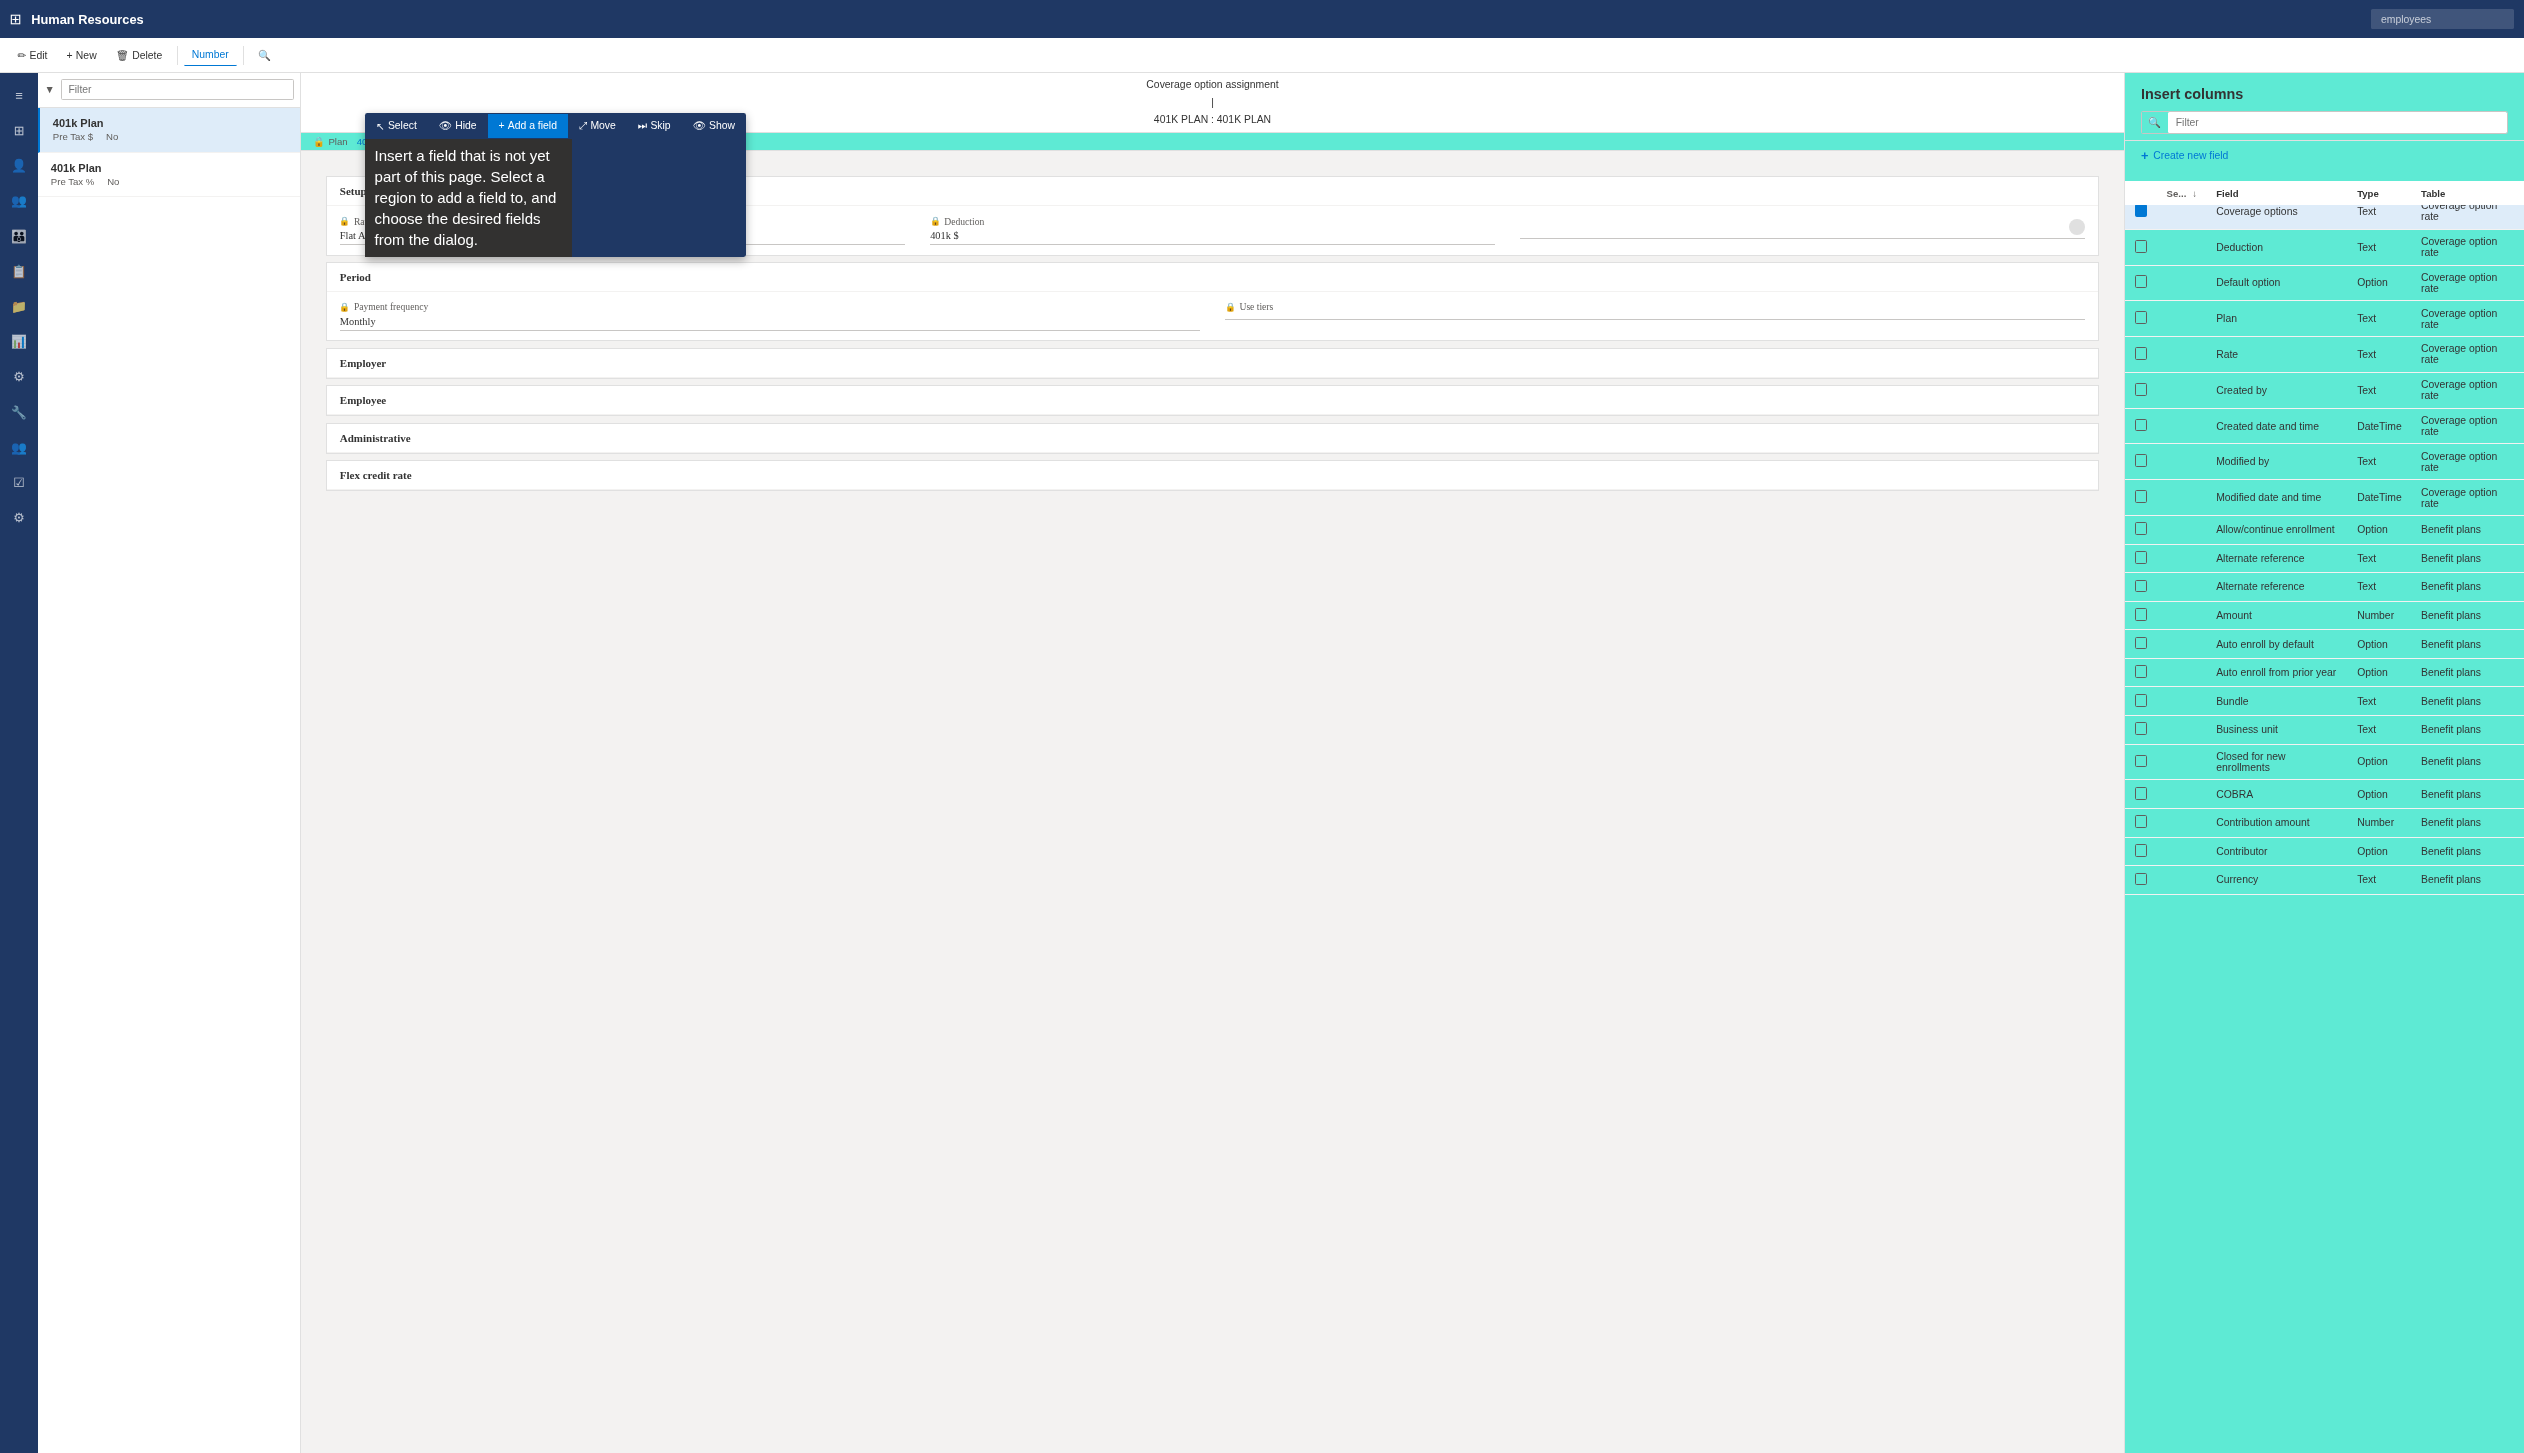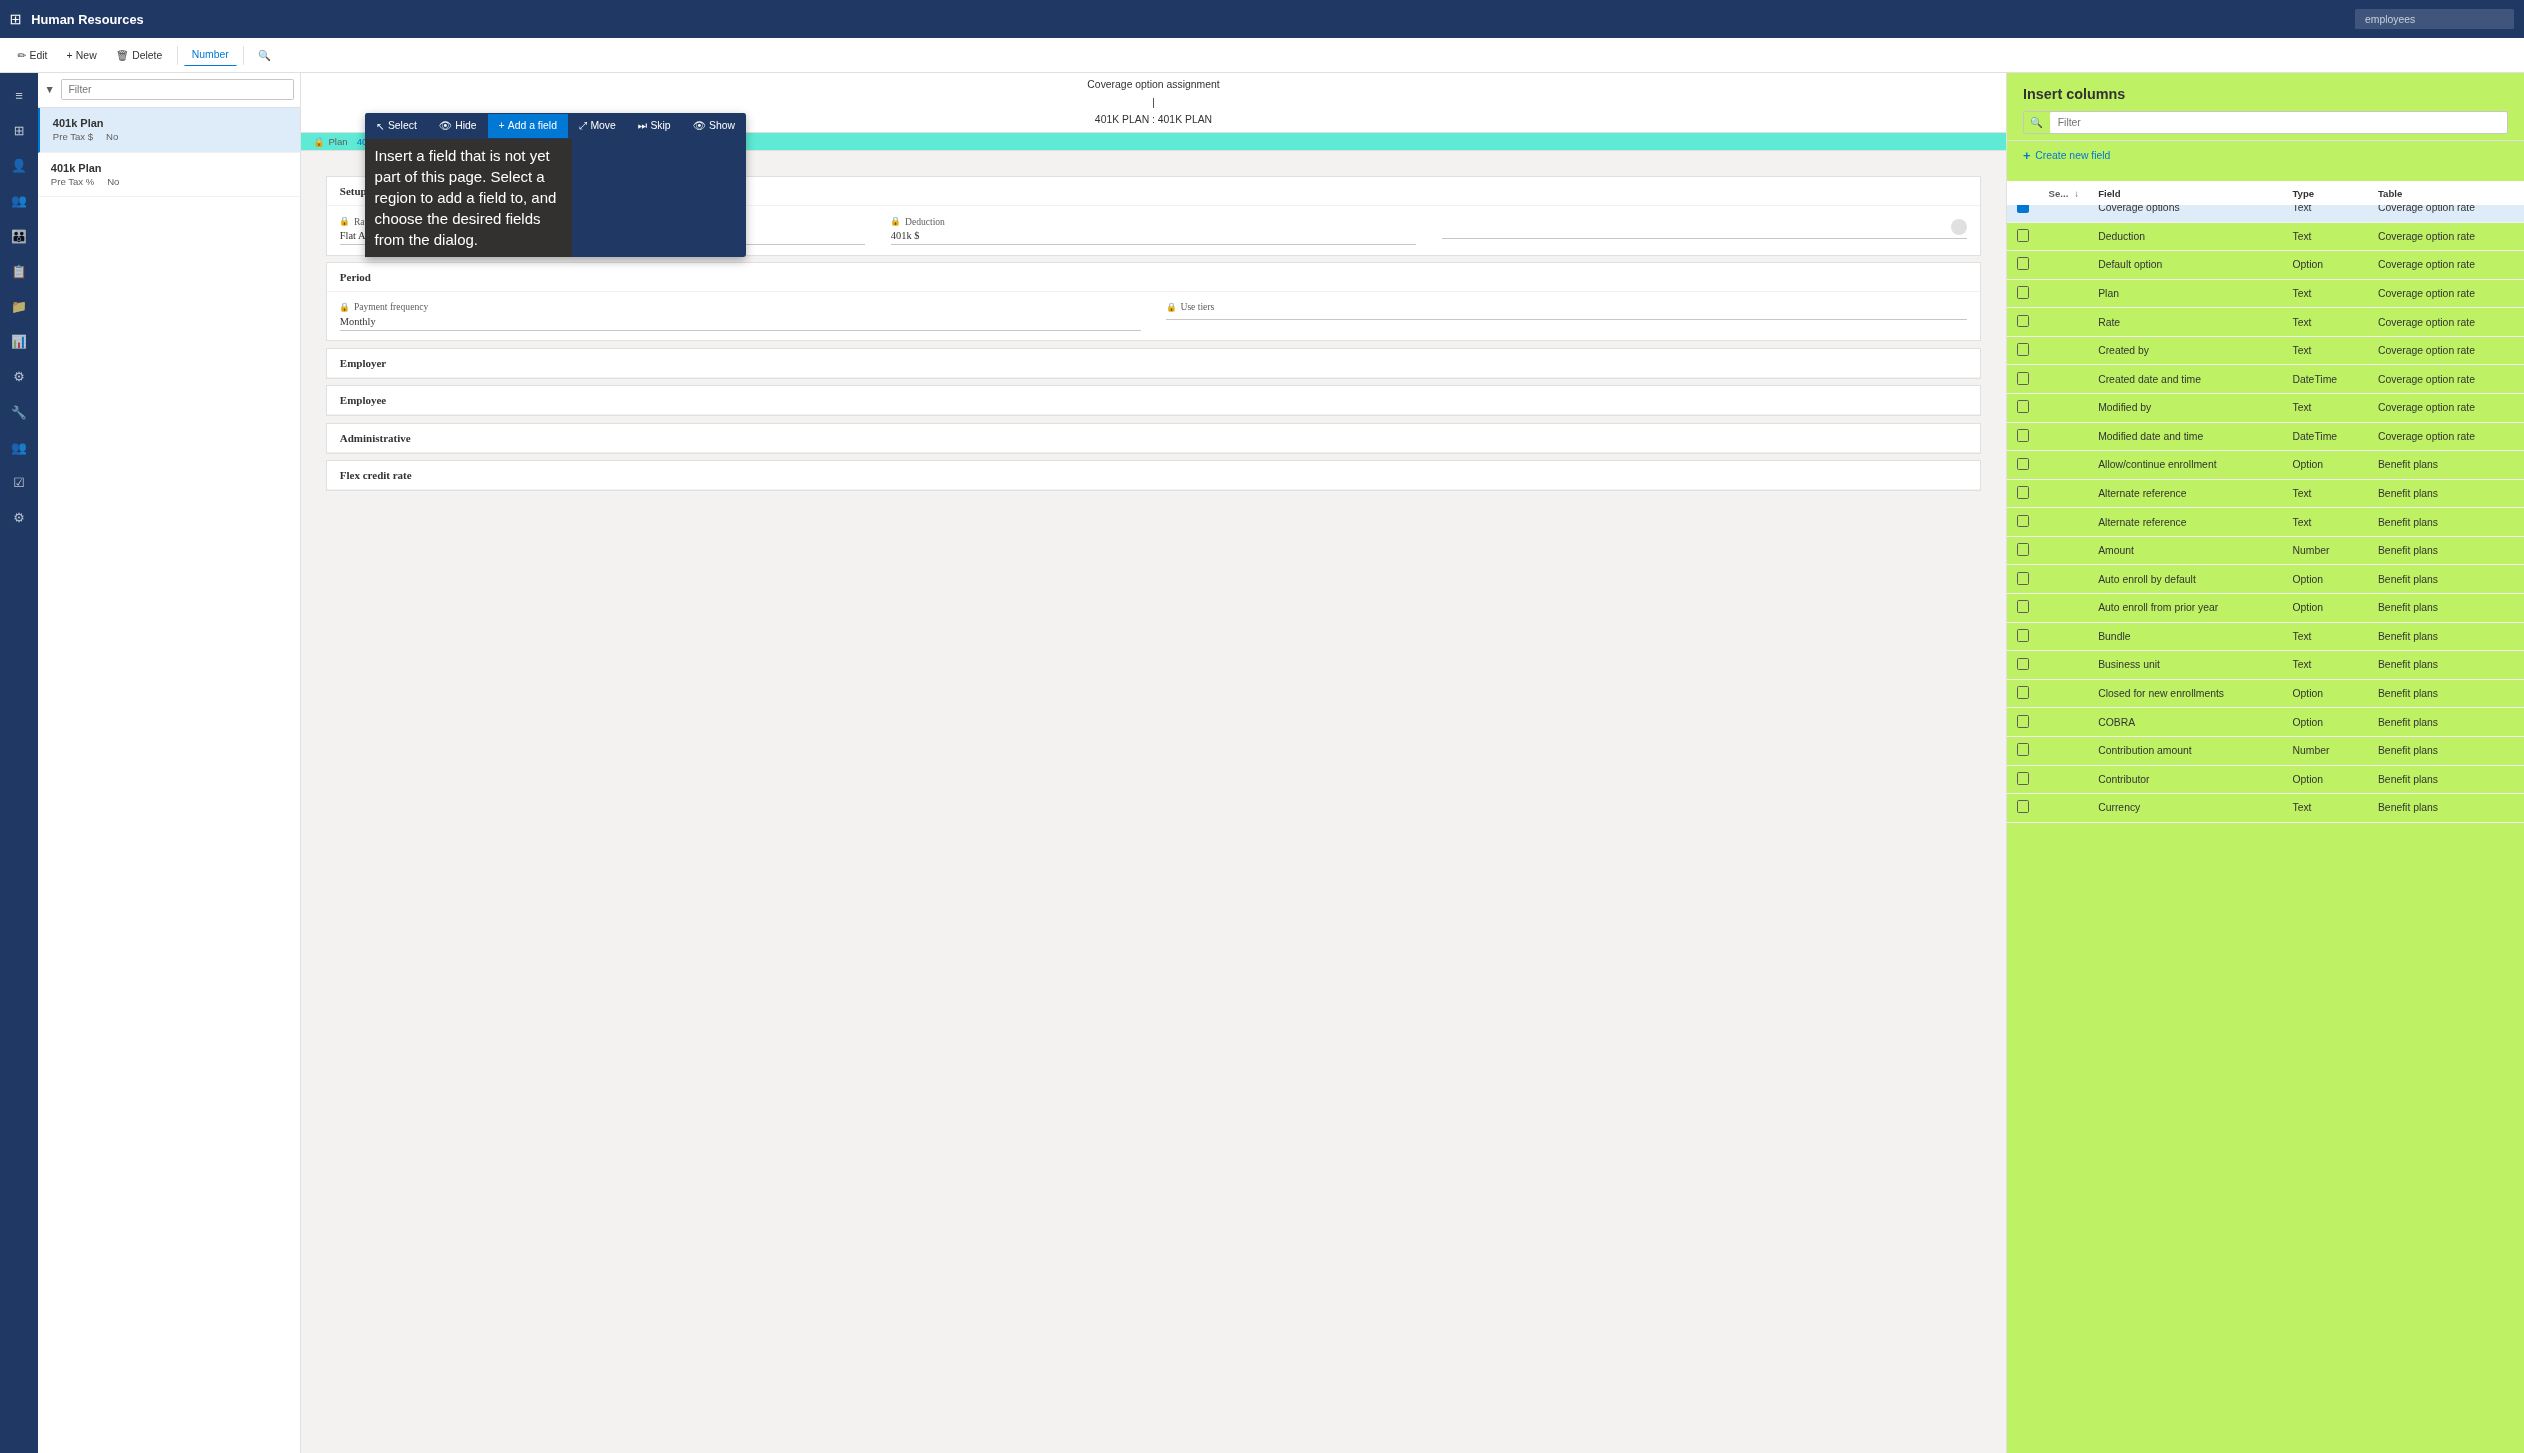--- a/index.html
+++ b/index.html
@@ -15,21 +15,21 @@
       padding: 0 9.6px;
       gap: 9.6px;
     }
     .top-bar-title { font-size: 12.8px; font-weight: 600; flex: 1; }
     .top-bar-search {
       background: rgba(255,255,255,0.15);
       border: none;
       border-radius: 1.6px;
       color: white;
       padding: 4.8px 9.6px;
-      width: 159px;
+      width: 143px;
       font-size: 10.4px;
     }
     .top-bar-search::placeholder { color: rgba(255,255,255,0.7); }
 
     
     .toolbar {
       background: white;
       border-bottom: 0.8px solid #e0e0e0;
       height: 35px;
       display: flex;
@@ -169,22 +169,22 @@
       display: flex; align-items: center; gap: 3.2px;
     }
     .form-field-value {
       font-size: 10.4px; color: #333;
       border-bottom: 0.8px solid #c8c6c4; padding-bottom: 3.2px;
     }
     .lock-icon { font-size: 8.8px; color: #605e5c; }
 
     
     .insert-panel {
-      width: 518px;
-      background: #bef264;
+      width: 400px;
+      background: #5eead4;
       border-left: 0.8px solid #e0e0e0;
       display: flex;
       flex-direction: column;
       overflow: hidden;
     }
     .insert-panel-header {
       padding: 12.8px 16px 6.4px;
       border-bottom: 0.8px solid #e0e0e0;
     }
     .insert-panel-title { font-size: 14.4px; font-weight: 600; color: #333; margin-bottom: 9.6px; }

